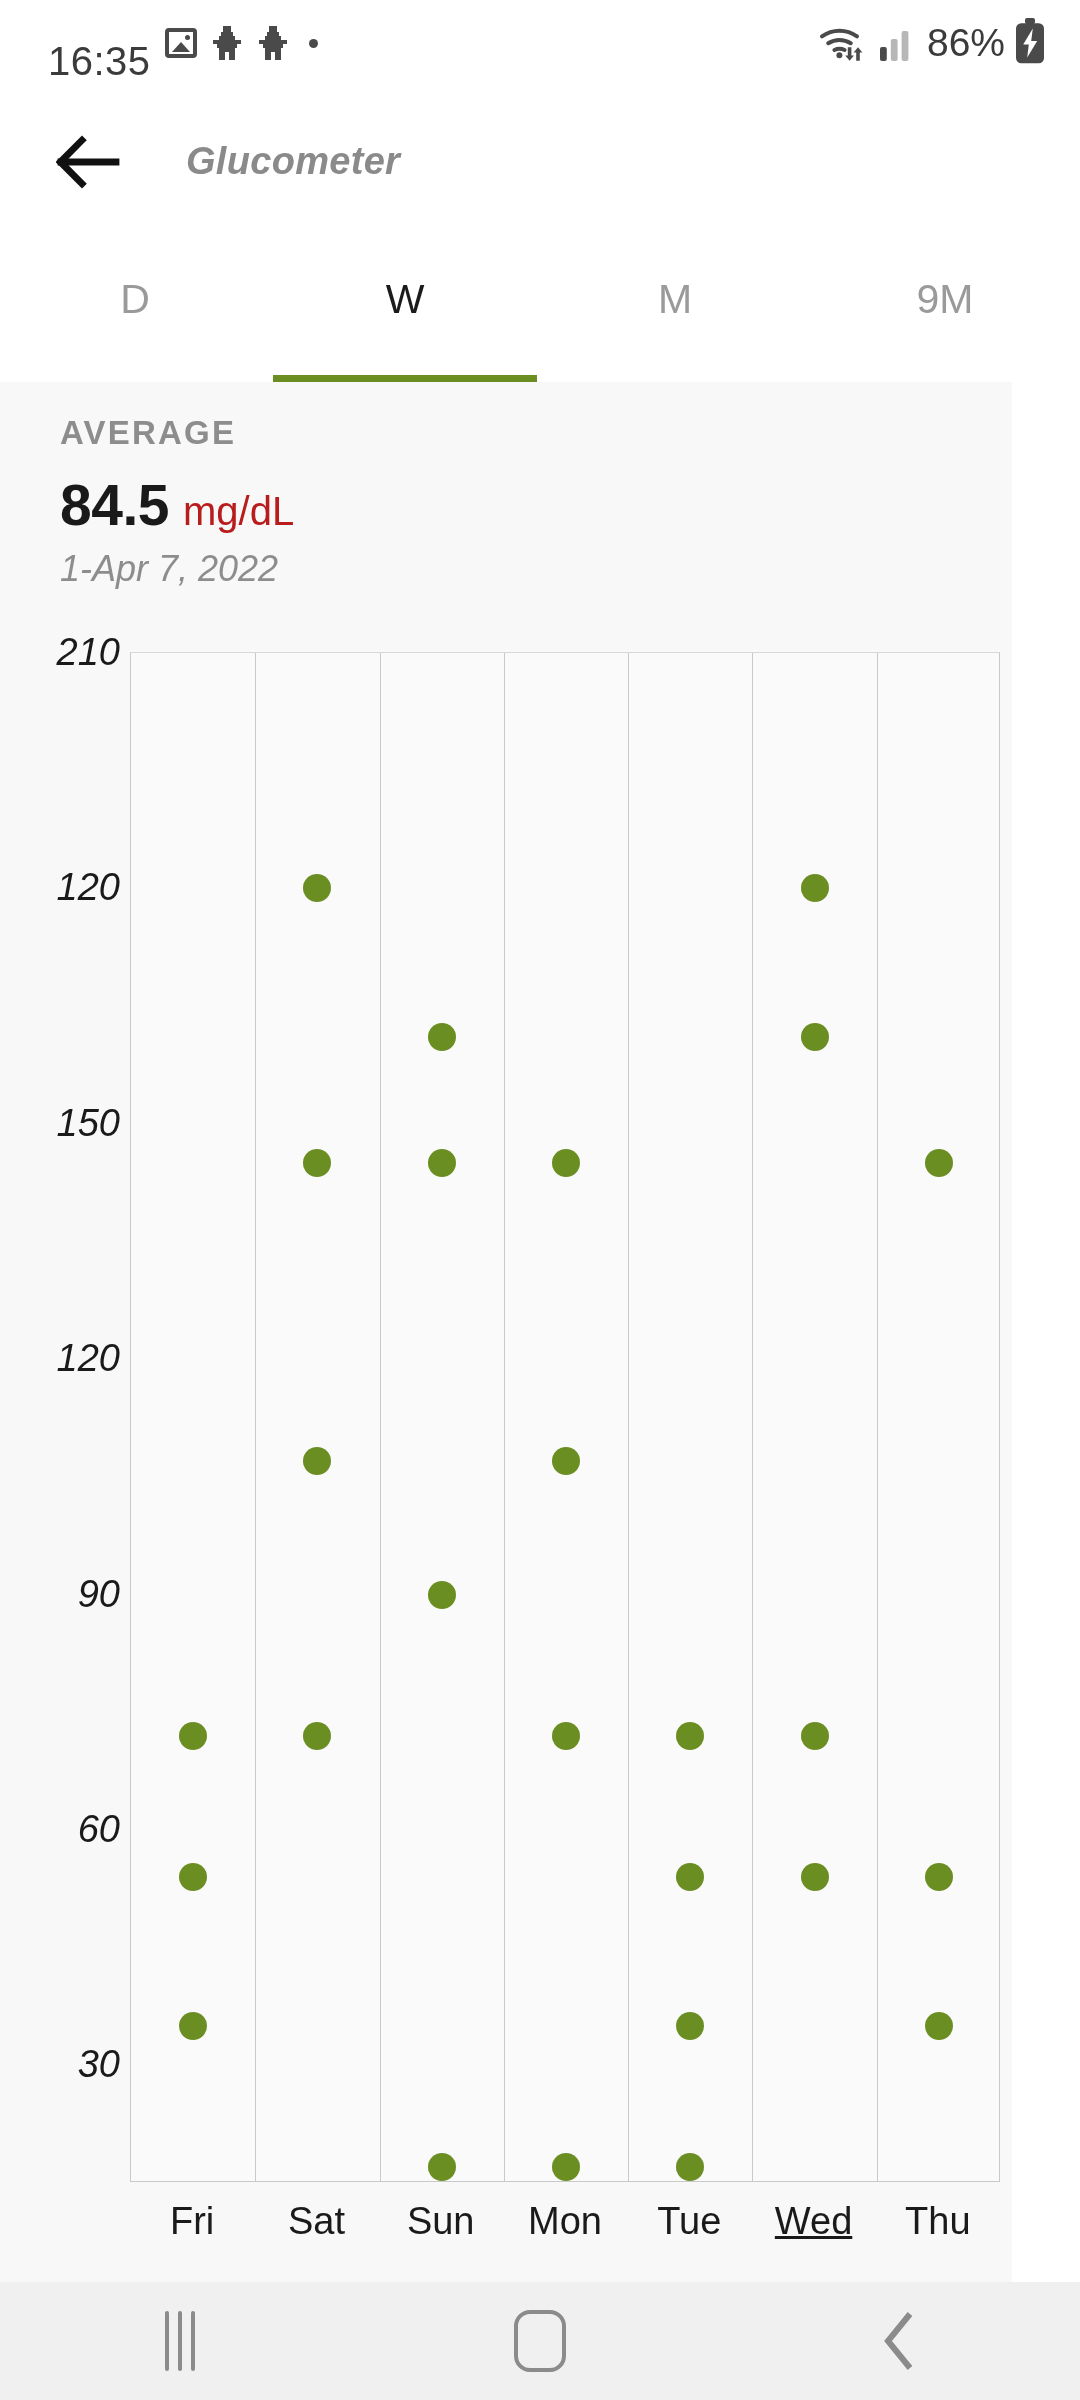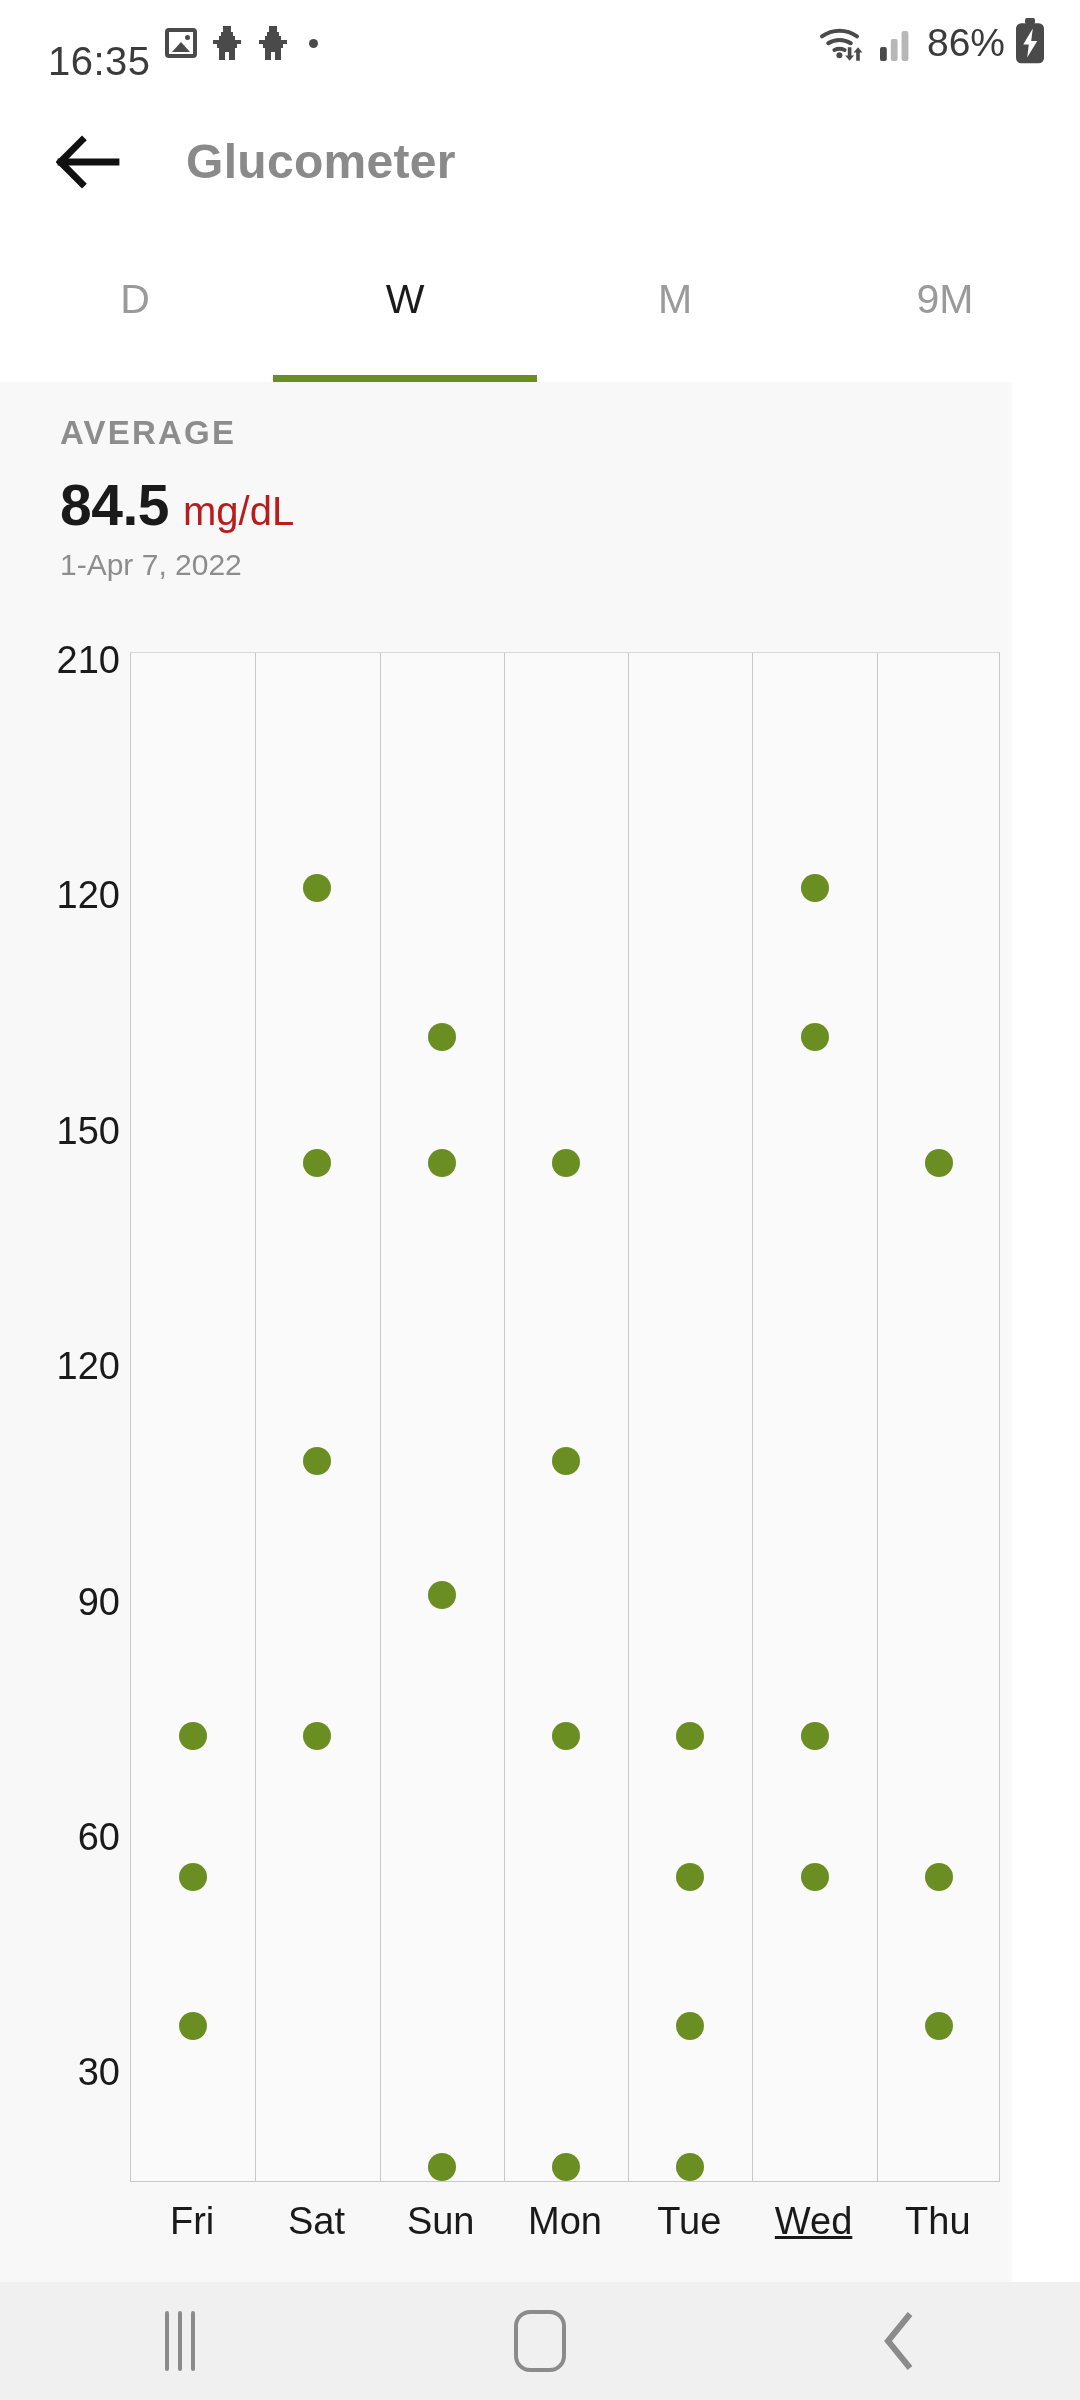--- a/index.html
+++ b/index.html
@@ -30,48 +30,48 @@
   .sb-dot { width:9px; height:9px; border-radius:50%; background:#4a4a4a; margin-left:6px; }
 
   
   .appbar { position:absolute; left:0; top:86px; width:1080px; height:150px; }
   .back-btn {
     position:absolute; left:40px; top:28px; width:96px; height:96px;
     display:flex; align-items:center; justify-content:center; cursor:pointer;
   }
   .page-title {
     position:absolute; left:186px; top:0; height:150px; display:flex; align-items:center;
-    font-size:48px; font-weight:bold; color:#8a8a8a; letter-spacing:.3px;
+    font-size:38px; font-weight:bold; color:#8a8a8a; letter-spacing:.3px;font-style:italic;
   }
 
   
   .tabbar { position:absolute; left:0; top:236px; width:1080px; height:146px; background:#fff; display:flex; }
   .tab { flex:1; position:relative; display:flex; align-items:flex-start; justify-content:center; padding-top:40px; cursor:pointer; }
   .tab-label { font-size:41px; color:#9a9a9a; }
   .tab.active .tab-label { color:#1b1b1b; }
   .tab-underline { position:absolute; bottom:0; left:50%; transform:translateX(-50%); width:264px; height:7px; background:#6b8e23; }
 
   
   .content { position:absolute; left:0; top:382px; width:1012px; height:1900px; background:#f8f8f8; }
 
   .avg-block { position:absolute; left:60px; top:32px; }
   .avg-label { font-size:33px; font-weight:bold; color:#8d8d8d; letter-spacing:2.2px; }
   .avg-value-row { margin-top:20px; display:flex; align-items:baseline; gap:14px; }
   .avg-value { font-size:57px; font-weight:bold; color:#1a1a1a; letter-spacing:-.5px; }
   .avg-unit { font-size:40px; color:#b91c1c; }
-  .avg-range { margin-top:10px; font-size:30px; color:#8d8d8d; }
+  .avg-range { margin-top:10px; font-size:36px; color:#8d8d8d;font-style:italic; }
 
   
   .chart { position:absolute; left:0; top:270px; width:1080px; height:1560px; }
   .plot {
     position:absolute; left:130px; top:0; width:870px; height:1530px;
     border:1px solid #c9c9c9; border-top-color:#d8d8d8; background:#fafafa;
   }
   .vline { position:absolute; top:0; bottom:0; width:1px; background:#c9c9c9; }
-  .ylabels { position:absolute; left:0; top:8px; width:120px; height:1530px; }
+  .ylabels { position:absolute; left:0; top:0; width:120px; height:1530px;font-style:italic; }
   .ylab { position:absolute; right:0; font-size:38px; color:#1a1a1a; transform:translateY(-50%); text-align:right; white-space:nowrap; }
   .xlabels { position:absolute; left:130px; top:1548px; width:870px; height:70px; }
   .xlab { position:absolute; font-size:38px; color:#1a1a1a; transform:translateX(-50%); white-space:nowrap; }
   .dot { position:absolute; width:28px; height:28px; border-radius:50%; background:#6b8e23; transform:translate(-50%,-50%); }
 
   
   .navbar {
     position:absolute; left:0; bottom:0; width:1080px; height:118px;
     background:#f0f0f0; display:flex; align-items:center; justify-content:space-around;
   }

